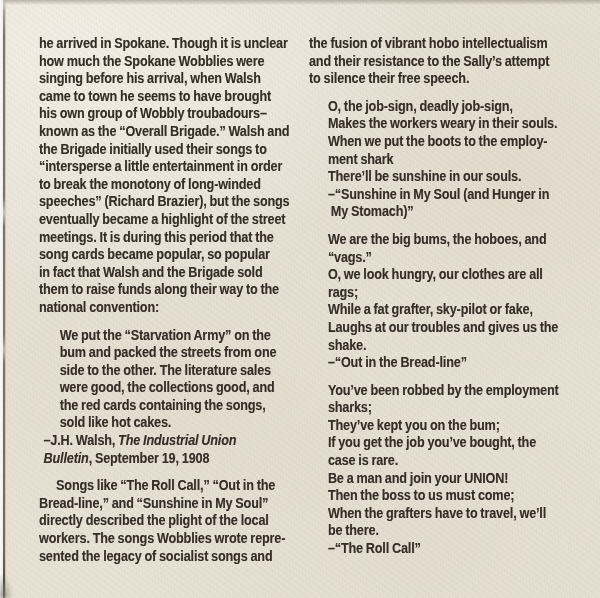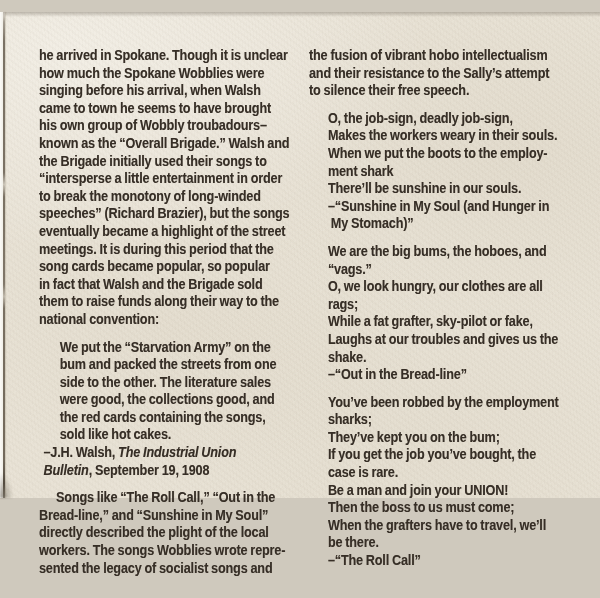--- a/index.html
+++ b/index.html
@@ -3,22 +3,22 @@
 <meta charset="utf-8">
 <style>
   html, body { margin: 0; padding: 0; }
   body {
     width: 600px; height: 598px;
     font-family: "Liberation Sans", sans-serif;
     overflow: hidden;
     background: #cfc9bd;
   }
   .page {
-    position: absolute; left: 0; top: 12px;
-    width: 600px; height: 486px;
+    position: absolute; left: 0; top: 0;
+    width: 600px; height: 598px;
     background:
       radial-gradient(130% 90% at 12% 8%, rgba(252,250,245,0.50), rgba(252,250,245,0) 45%),
       radial-gradient(80% 60% at 85% 30%, rgba(196,184,162,0.16), rgba(196,184,162,0) 60%),
       radial-gradient(70% 50% at 30% 65%, rgba(200,188,166,0.14), rgba(200,188,166,0) 60%),
       radial-gradient(90% 70% at 70% 90%, rgba(205,195,175,0.16), rgba(205,195,175,0) 55%),
       #e8e2d5;
     color: #362e26;
     text-decoration: underline;
   }
   .grain {

